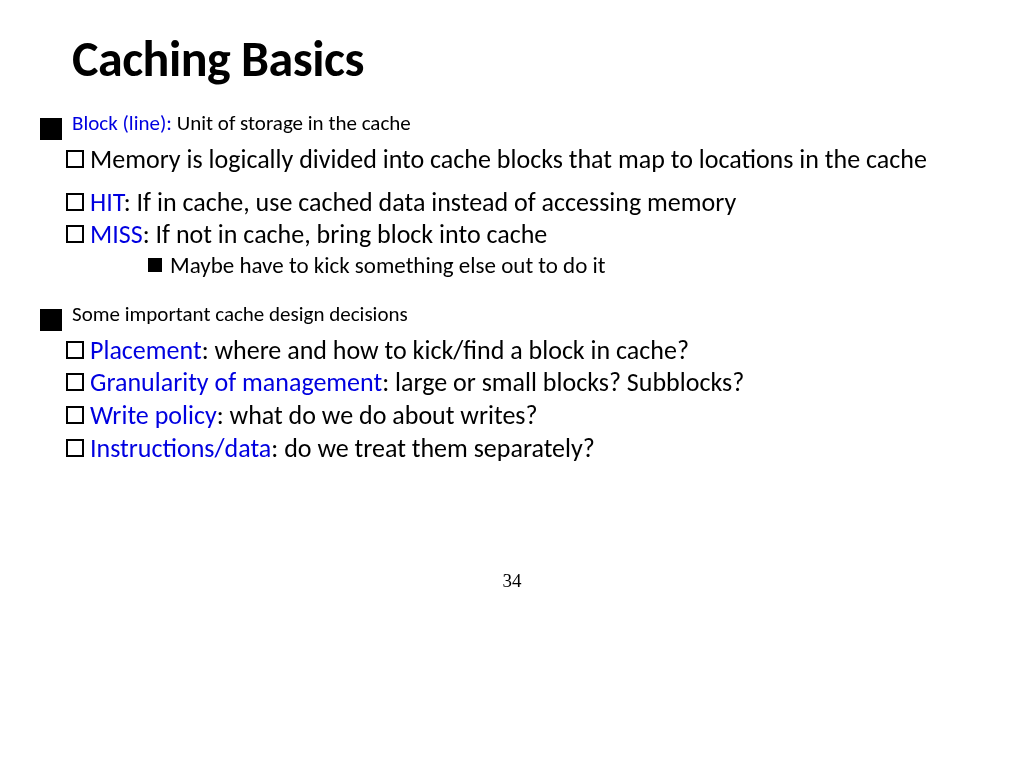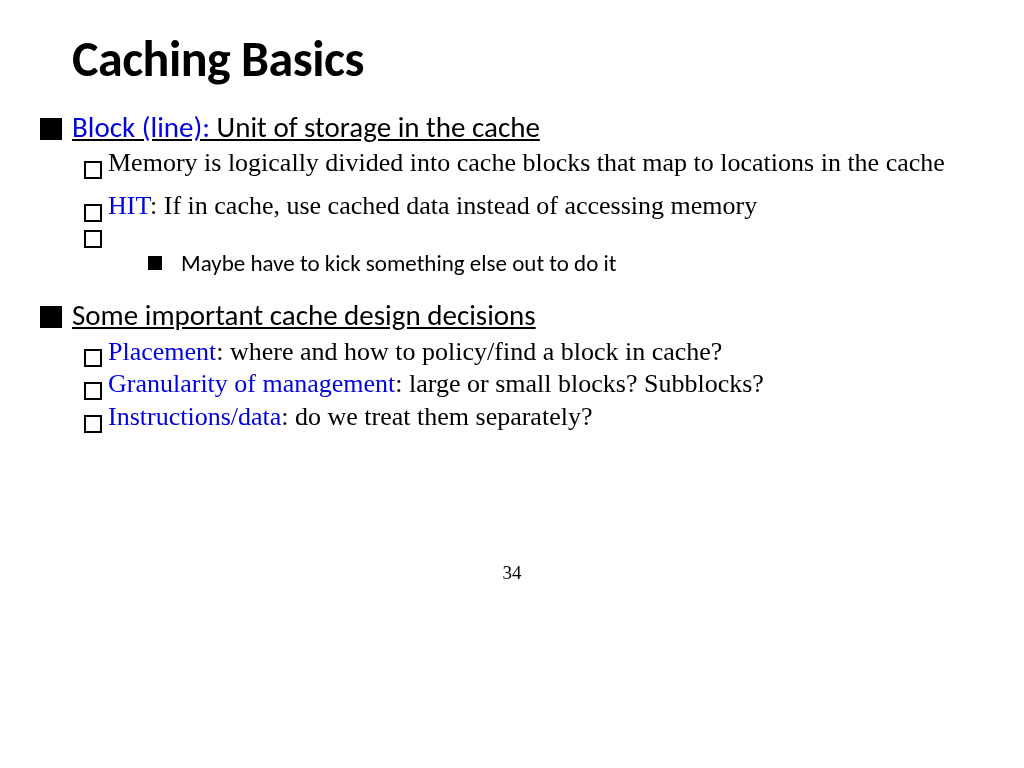--- a/index.html
+++ b/index.html
@@ -32,64 +32,61 @@
   }
   .lvl1:first-of-type { margin-top: 0; }
   .lvl1 .bullet {
     width: 22px; height: 22px;
     background: #000;
     flex: 0 0 22px;
     margin-top: 7px;
     margin-right: 10px;
   }
   .lvl1 .text {
-    font-size: 29px;
+    font-size: 21px;
     line-height: 1.15;
-    text-decoration: underline;
   }
   .lvl2 {
     display: flex;
-    align-items: flex-end;
-    margin-left: 44px;
+    align-items: flex-start;
+    margin-left: 26px;
     margin-bottom: 2px;
-    font-family: Liberation Serif, serif;
   }
   .lvl2 .bullet {
     width: 18px; height: 18px;
     border: 2.5px solid #000;
     flex: 0 0 18px;
     margin-top: 6px;
     margin-right: 6px;
   }
   .lvl2 .text {
     font-size: 26px;
     line-height: 1.18;
   }
   .lvl3 {
     display: flex;
     align-items: flex-start;
     margin-left: 108px;
     margin-bottom: 2px;
-    gap: 11px;
   }
   .lvl3 .bullet {
     width: 14px; height: 14px;
     background: #000;
     flex: 0 0 14px;
     margin-top: 6px;
     margin-right: 8px;
   }
   .lvl3 .text {
     font-size: 23px;
     line-height: 1.2;
   }
   .blue { color: #0000e0; }
   .pagenum {
     position: absolute;
-    bottom: 28px;
+    bottom: 20px;
     width: 100%;
     left: 0;
     text-align: center;
     font-family: "Times New Roman", serif;
     font-size: 19px;
     color: #000;
   }
   .gap { height: 10px; }
 </style>
 </head>
@@ -113,42 +110,51 @@
   <div class="gap"></div>
 
   <div class="lvl2">
     <div class="bullet"></div>
     <div class="text">
       <span class="blue">HIT</span><span>: If in cache, use cached data instead of accessing memory</span>
     </div>
   </div>
   <div class="lvl2">
     <div class="bullet"></div>
+    <div class="text">
+      <span class="blue">MISS</span><span>: If not in cache, bring block into cache</span>
+    </div>
   </div>
   <div class="lvl3">
     <div class="bullet"></div>
     <div class="text">Maybe have to kick something else out to do it</div>
   </div>
 
   <div class="gap"></div>
 
   <div class="lvl1">
     <div class="bullet"></div>
     <div class="text">Some important cache design decisions</div>
   </div>
   <div class="lvl2">
     <div class="bullet"></div>
     <div class="text">
-      <span class="blue">Placement</span><span>: where and how to policy/find a block in cache?</span>
+      <span class="blue">Placement</span><span>: where and how to kick/find a block in cache?</span>
     </div>
   </div>
   <div class="lvl2">
     <div class="bullet"></div>
     <div class="text">
       <span class="blue">Granularity of management</span><span>: large or small blocks? Subblocks?</span>
+    </div>
+  </div>
+  <div class="lvl2">
+    <div class="bullet"></div>
+    <div class="text">
+      <span class="blue">Write policy</span><span>: what do we do about writes?</span>
     </div>
   </div>
   <div class="lvl2">
     <div class="bullet"></div>
     <div class="text">
       <span class="blue">Instructions/data</span><span>: do we treat them separately?</span>
     </div>
   </div>
 
   <div class="pagenum">34</div>

